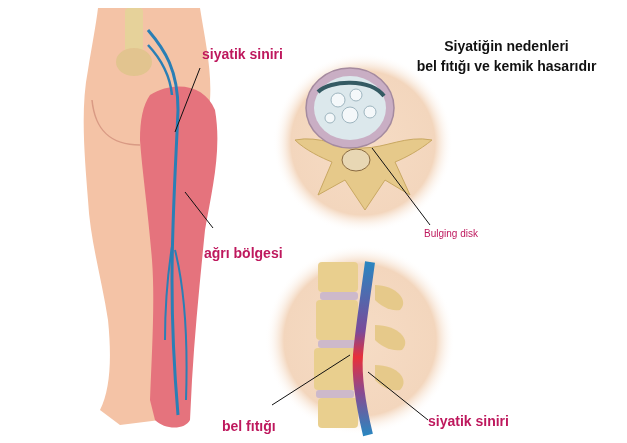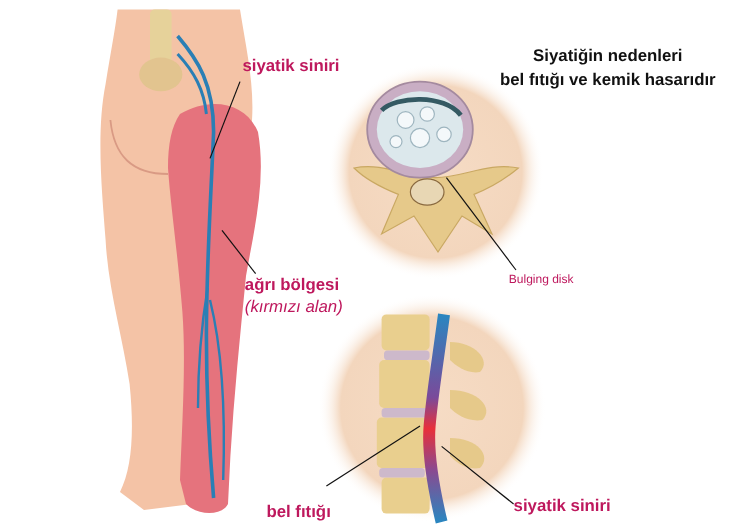--- a/index.html
+++ b/index.html
@@ -91,22 +91,21 @@
   <line x1="185" y1="192" x2="213" y2="228" stroke="#111" stroke-width="1"></line>
 </svg>
 
 <div class="title" style="left:398px; top:20px; width:217px;margin-top:16px;">
   <div>Siyatiğin nedenleri</div>
   <div>bel fıtığı ve kemik hasarıdır</div>
 </div>
 
 <div class="label" style="left:202px; top:46px;">siyatik siniri</div>
 
-<div class="label" style="left:204px; top:228px; line-height:18px;">
+<div class="label" style="left:204px; top:244px; line-height:18px;">
   <div>ağrı bölgesi</div>
-  <div class="italic">(kırmızı alan)</div>
 </div>
 
 <div class="label small" style="left:400px; top:228px;padding-left:24px;">Bulging disk</div>
 
 <div class="label" style="left:222px; top:418px;">bel fıtığı</div>
 
 <div class="label" style="left:428px; top:413px;">siyatik siniri</div>
 
 </body></html>

